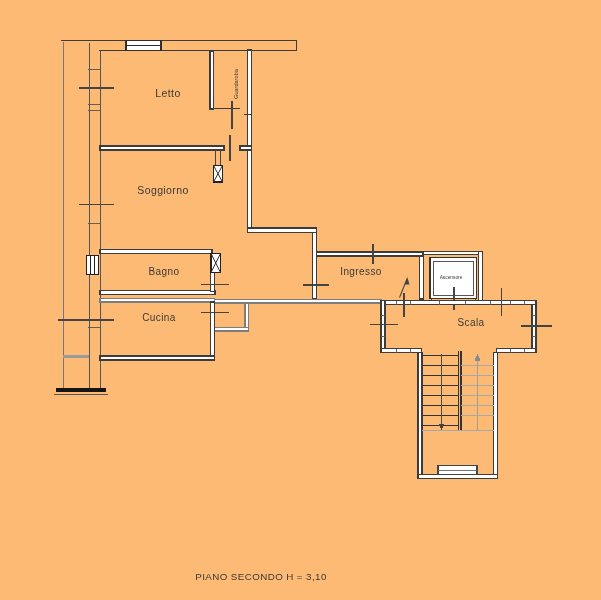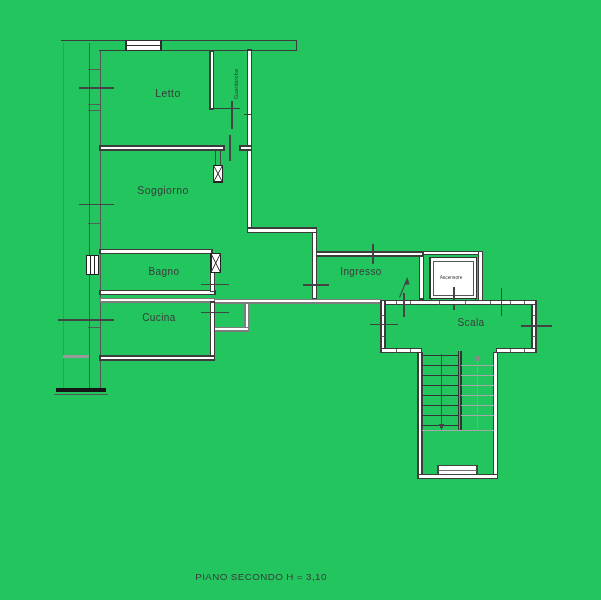--- a/index.html
+++ b/index.html
@@ -1,16 +1,16 @@
 <!DOCTYPE html>
 <html><head>
 <meta charset="utf-8">
 <style>
   html,body{margin:0;padding:0;background:#ffffff;width:601px;height:600px;overflow:hidden;}
-  #stage{position:relative;width:601px;height:600px;background:#22c55e;font-family:"Liberation Sans",sans-serif;}
+  #stage{position:relative;width:601px;height:600px;background:#fdba74;font-family:"Liberation Sans",sans-serif;}
   svg{position:absolute;left:0;top:0;}
   text{font-family:"Liberation Sans","DejaVu Sans",sans-serif;fill:#3a3a3a;}
   .lbl{letter-spacing:.4px;}
   .wall{fill:#ffffff;stroke:#3c3c3c;stroke-width:1.1;}
   .wallg{fill:#ffffff;stroke:#7d7d7d;stroke-width:1.1;}
   .ln{stroke:#3c3c3c;stroke-width:1.1;fill:none;}
   .tick{stroke:#555;stroke-width:.9;fill:none;}
   .mark{stroke:#444;stroke-width:1.05;fill:none;}
   .tread{stroke:#333;stroke-width:1.15;fill:none;}
   .treadl{stroke:#a8a8a8;stroke-width:1.15;fill:none;}

